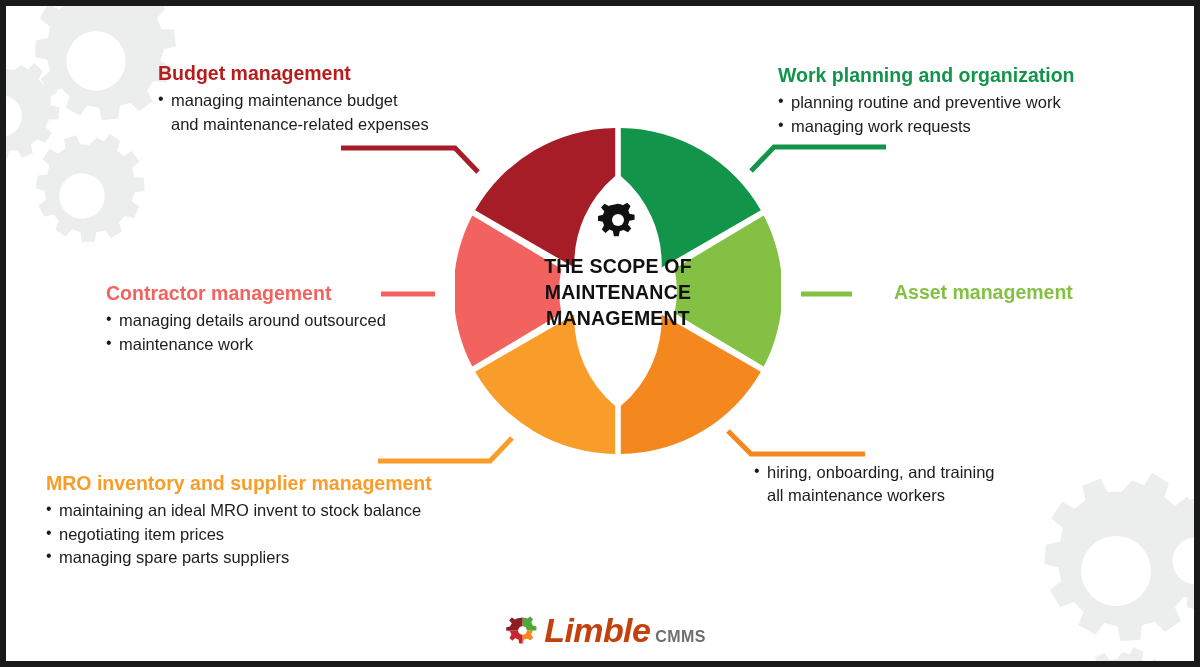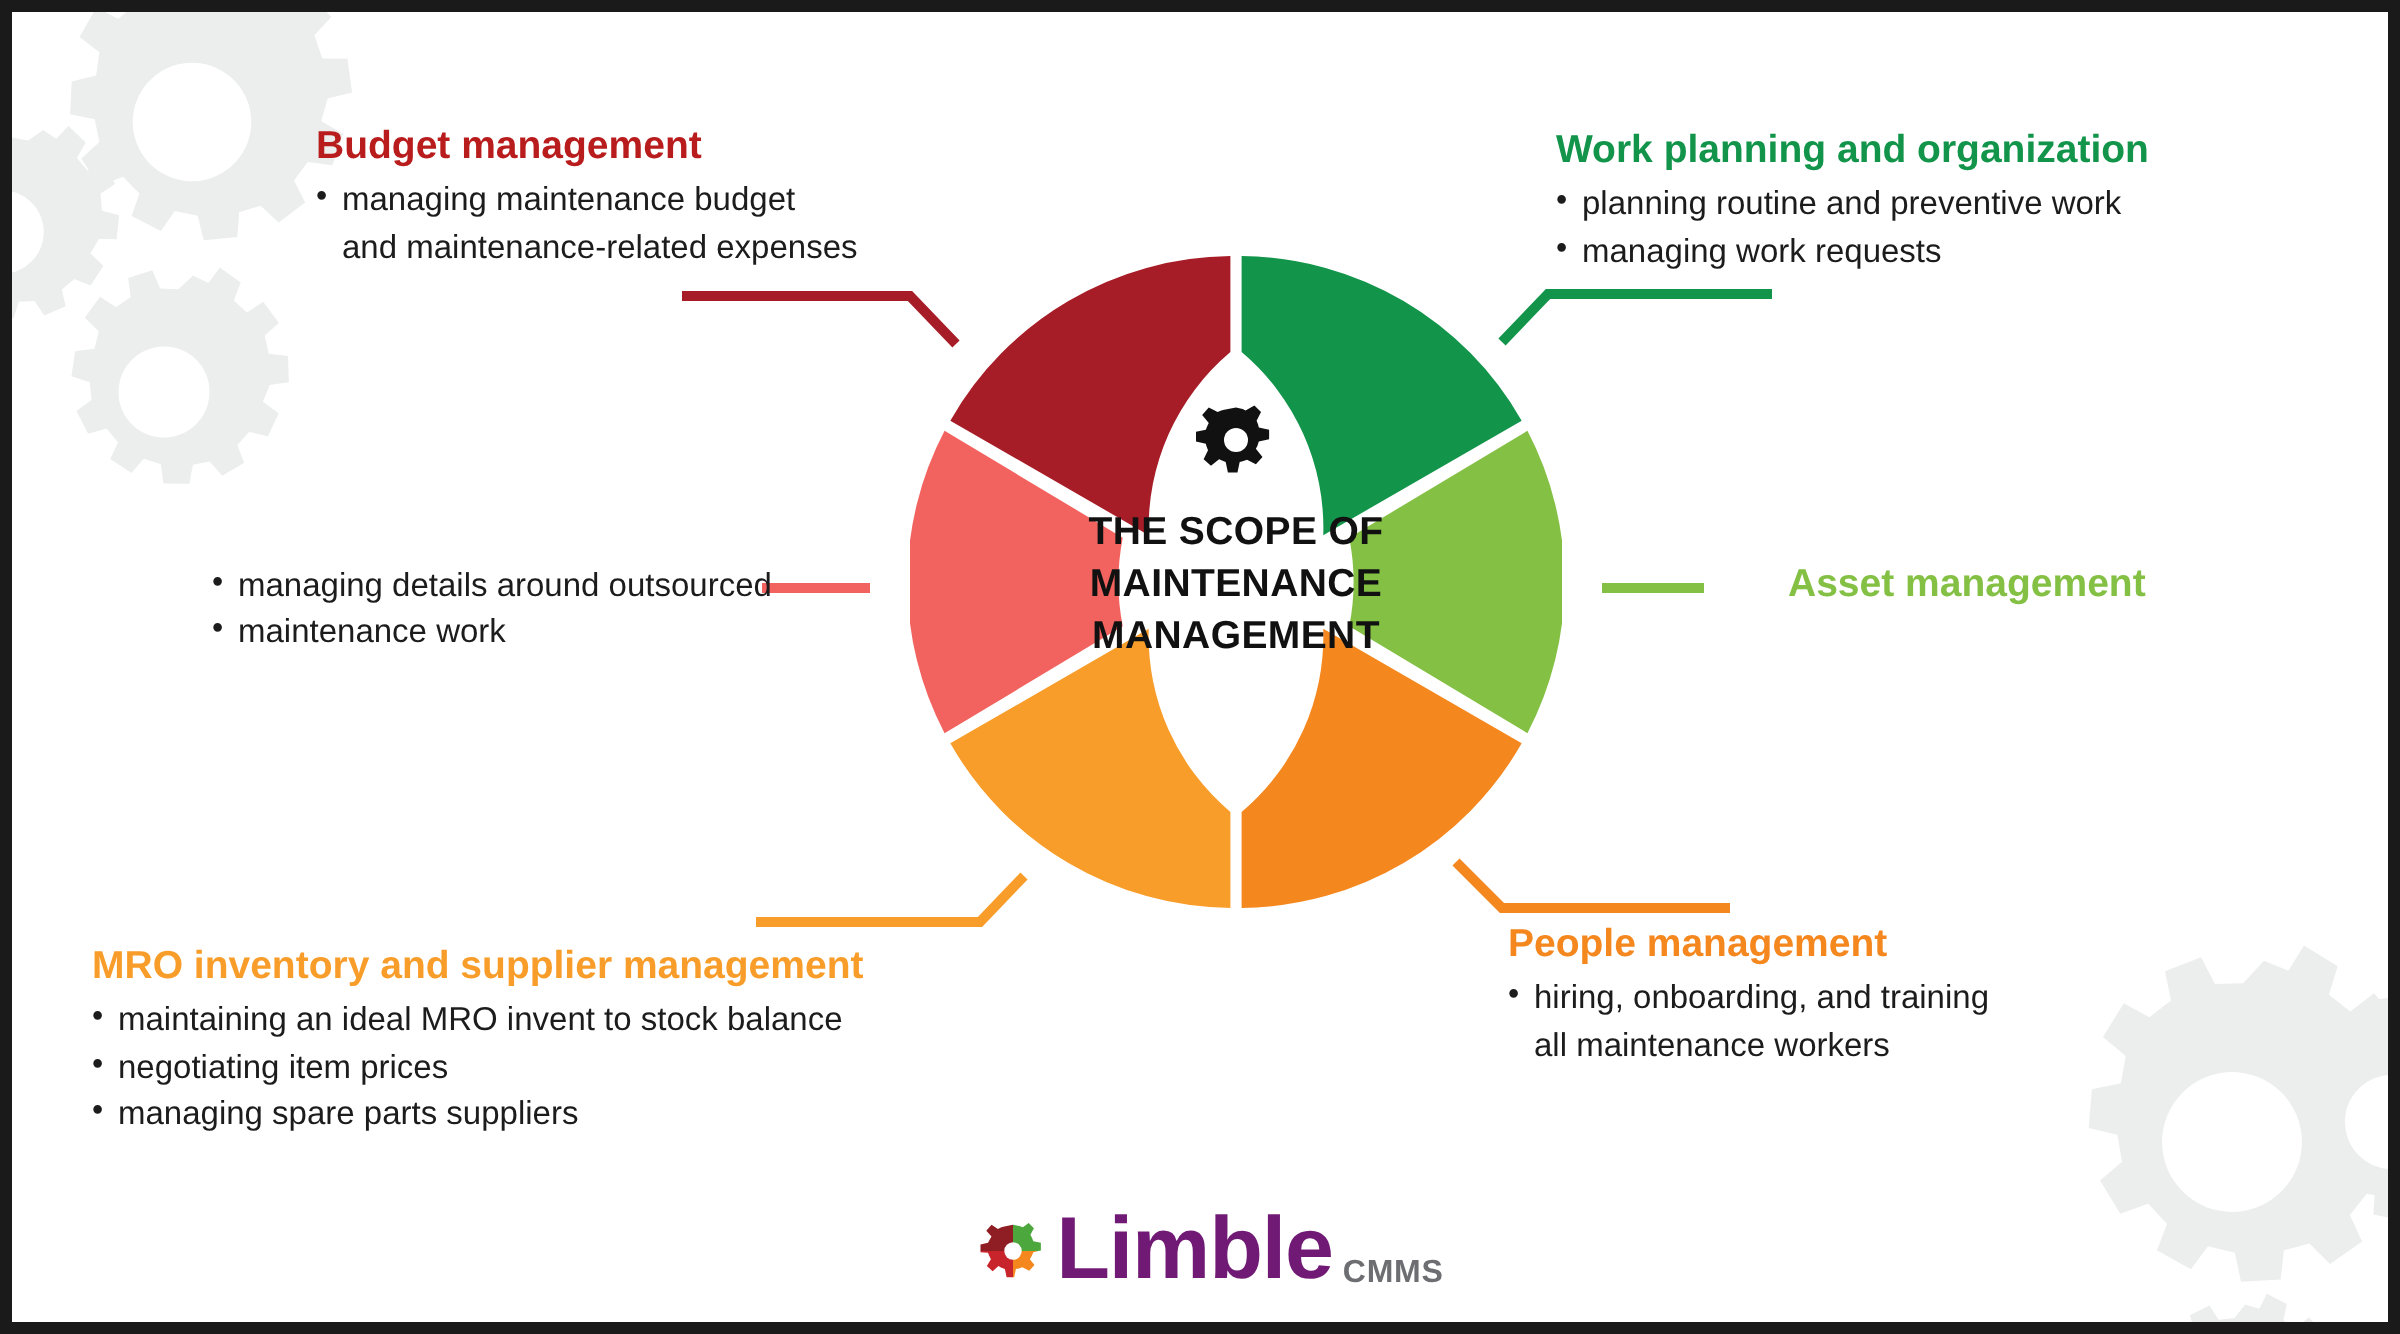--- a/index.html
+++ b/index.html
@@ -126,25 +126,26 @@
     bottom: 14px;
     width: 1200px;
     z-index: 5;
     display: flex;
     align-items: center;
     justify-content: center;
     gap: 5px;
   }
   .logo-mark { line-height: 0; }
   .logo-word {
-    font-size: 44px;
-    font-weight: bold;
-    color: #701a75;
+    font-size: 34px;
+    font-weight: bold;
+    color: #c2410c;
     letter-spacing: -0.6px;
     line-height: 1;
+    font-style: italic;
   }
   .logo-suffix {
     font-size: 16px;
     font-weight: bold;
     color: #6d6e71;
     letter-spacing: 0.4px;
     line-height: 1;
     align-self: flex-end;
     padding-bottom: 2px;
   }
@@ -221,41 +222,41 @@
 
   <div class="block" id="blk-work">
     <h3>Work planning and organization</h3>
     <ul>
       <li>planning routine and preventive work</li>
       <li>managing work requests</li>
     </ul>
   </div>
 
   <div class="block" id="blk-contractor">
+    <h3>Contractor management</h3>
     <ul>
       <li>managing details around outsourced</li>
       <li>maintenance work</li>
     </ul>
   </div>
 
   <div class="block" id="blk-asset">
     <h3>Asset management</h3>
   </div>
 
   <div class="block" id="blk-mro">
     <h3>MRO inventory and supplier management</h3>
     <ul>
       <li>maintaining an ideal MRO invent to stock balance</li>
       <li>negotiating item prices</li>
       <li>managing spare parts suppliers</li>
     </ul>
   </div>
 
   <div class="block" id="blk-people">
-    <h3>People management</h3>
     <ul>
       <li>hiring, onboarding, and training</li>
       <li class="cont">all maintenance workers</li>
     </ul>
   </div>
 
   <div class="logo">
     <span class="logo-mark">
       <svg width="33" height="33" viewBox="-50 -50 100 100" aria-hidden="true">
         <defs>

